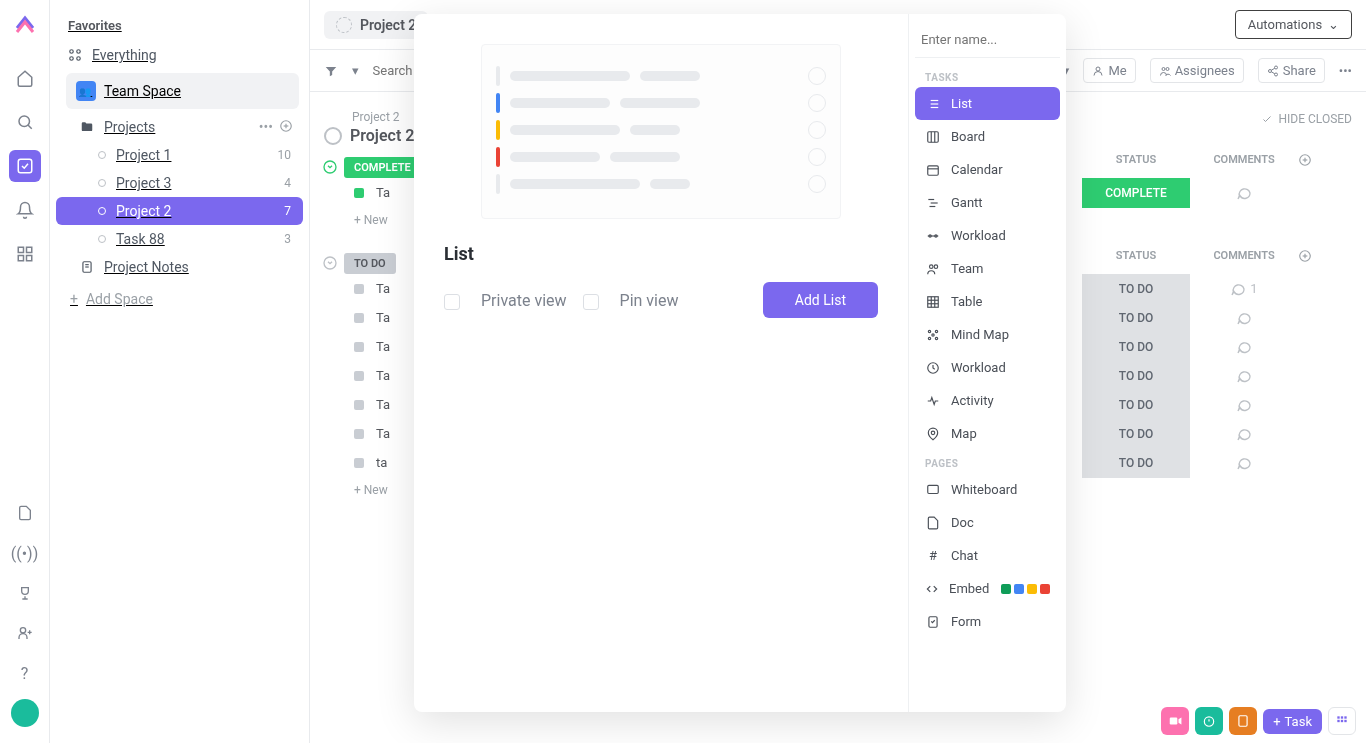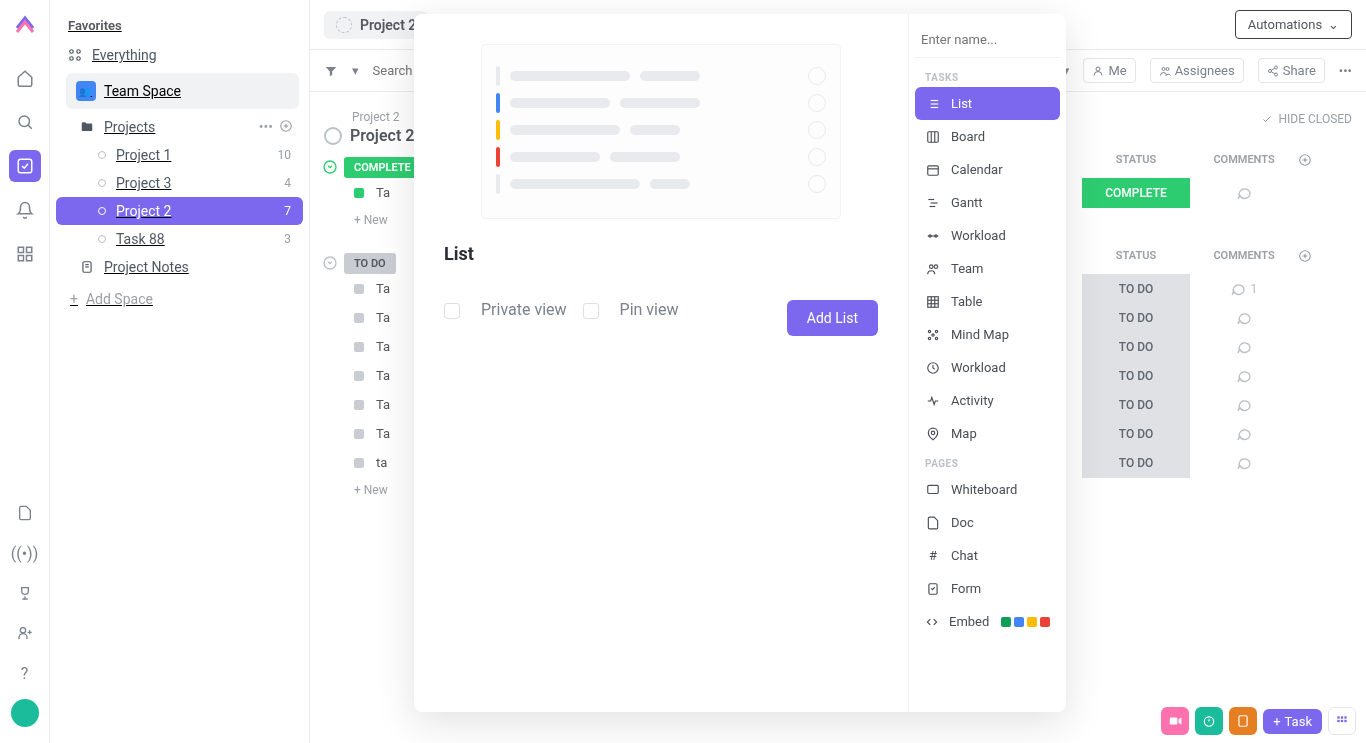--- a/index.html
+++ b/index.html
@@ -70,21 +70,21 @@
 .preview-box { width: 360px; height: 175px; border: 1px solid #f2f3f5; border-radius: 4px; align-self: center; padding: 14px; background:#fdfdfd; position:relative;}
 .preview-line { display:flex; align-items:center; margin:7px 0; gap:10px; }
 .color-bar { width:4px; height:20px; border-radius:2px; }
 .gray-pill { height:10px; background:#e8eaed; border-radius:5px; }
 .gray-circle { width:18px; height:18px; border:1.5px solid #e8eaed; border-radius:50%; margin-left:auto;}
 .modal-left h2 { margin-top:24px; font-size:18px; color:#2a2e34;}
 .modal-left p { margin-top:10px; font-size:13px; color:#7c828d; line-height:1.5;}
 .modal-footer { margin-top:18px; display:flex; align-items:center; gap:16px;}
 .chk { display:flex; align-items:flex-end; gap:21px; font-size:16px; color:#7c828d;}
 .chk-box { width:16px; height:16px; border:1.5px solid #dcdfe4; border-radius:3px;}
-.btn-primary { background:#7b68ee; color:#fff; border:none; border-radius:6px; padding:10px 20px; font-size:14px; margin-left:auto; cursor:pointer;margin-top:18px;}
+.btn-primary { background:#7b68ee; color:#fff; border:none; border-radius:6px; padding:10px 32px; font-size:14px; margin-left:auto; cursor:pointer;}
 
 .modal-right { width:158px; border-left:1px solid #eef0f2; padding:10px 6px 10px 6px; overflow-y:auto; }
 .modal-search { height:34px; border-bottom:1px solid #eef0f2; margin-bottom:6px; }
 .modal-search input { width:100%; border:none; outline:none; font-size:13px; padding:8px 6px; color:#7c828d;}
 .modal-right .group-label { font-size:10px; letter-spacing:0.5px; font-weight:700; color:#bdc1c6; padding:8px 10px 4px;}
 .view-item { display:flex; align-items:center; gap:10px; padding:9px 10px; border-radius:6px; cursor:pointer; font-size:13px; color:#4a4f57;}
 .view-item.selected { background:#7b68ee; color:#fff; }
 .view-item .vicon { width:16px; display:inline-flex; justify-content:center;}
 .embed-badges { display:inline-flex; gap:3px; margin-left:2px;}
 .embed-badges span { width:10px; height:10px; border-radius:2px; display:inline-block;}
@@ -690,40 +690,40 @@
             </span>
             <span>Doc</span>
           </div>
           <div class="view-item">
             <span class="vicon">#</span>
             <span>Chat</span>
           </div>
           <div class="view-item">
             <span class="vicon">
               <svg width="14" height="14" viewBox="0 0 24 24" fill="none" stroke="currentColor" stroke-width="2">
-                <rect x="5" y="3" width="14" height="18" rx="2"></rect>
-                <polyline points="9 11 11 13 15 9"></polyline>
-              </svg>
-            </span>
-            <span>Form</span>
-          </div>
-          <div class="view-item">
-            <span class="vicon">
-              <svg width="14" height="14" viewBox="0 0 24 24" fill="none" stroke="currentColor" stroke-width="2">
                 <polyline points="9 7 4 12 9 17"></polyline>
                 <polyline points="15 7 20 12 15 17"></polyline>
               </svg>
             </span>
             <span>Embed</span>
             <span class="embed-badges">
               <span class="b-green"></span>
               <span class="b-blue"></span>
               <span class="b-yellow"></span>
               <span class="b-red"></span>
             </span>
+          </div>
+          <div class="view-item">
+            <span class="vicon">
+              <svg width="14" height="14" viewBox="0 0 24 24" fill="none" stroke="currentColor" stroke-width="2">
+                <rect x="5" y="3" width="14" height="18" rx="2"></rect>
+                <polyline points="9 11 11 13 15 9"></polyline>
+              </svg>
+            </span>
+            <span>Form</span>
           </div>
         </div>
     </div>
   </div>
 </div>
 
 <div class="bottom-right-controls">
   <div class="brc pink">
       <svg width="14" height="14" viewBox="0 0 24 24" fill="currentColor">
         <rect x="3" y="6" width="13" height="12" rx="2"></rect>

